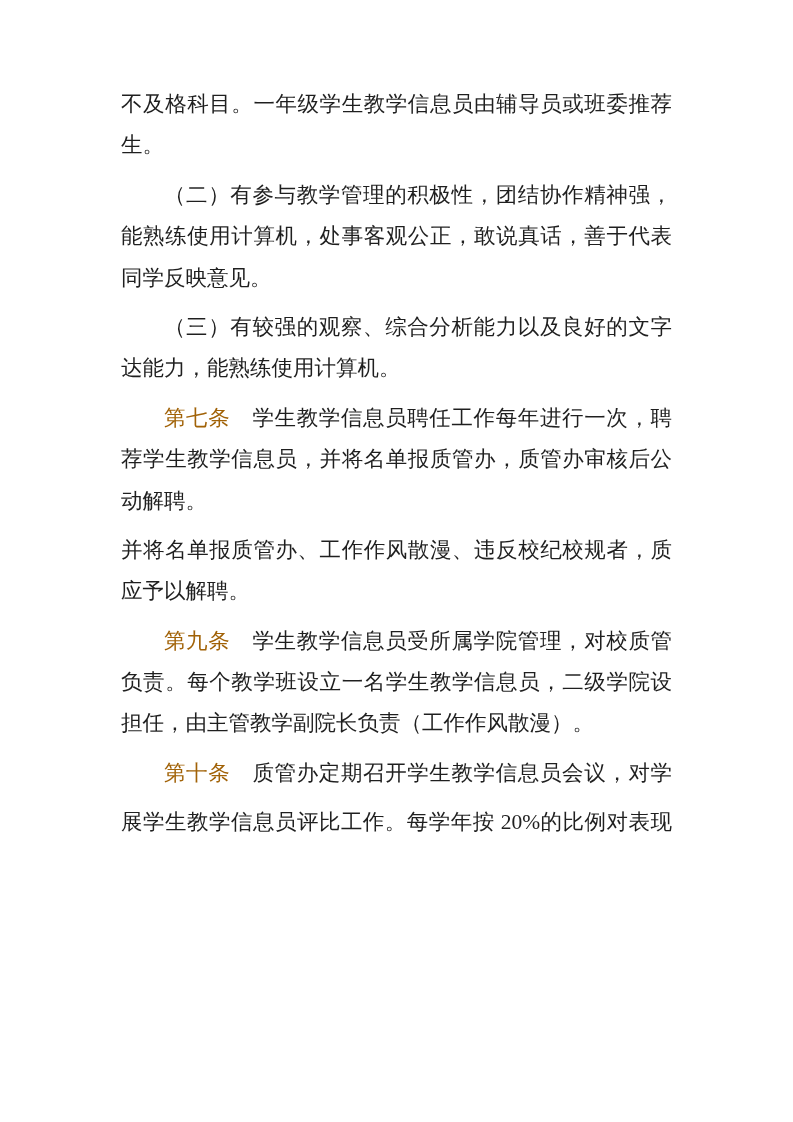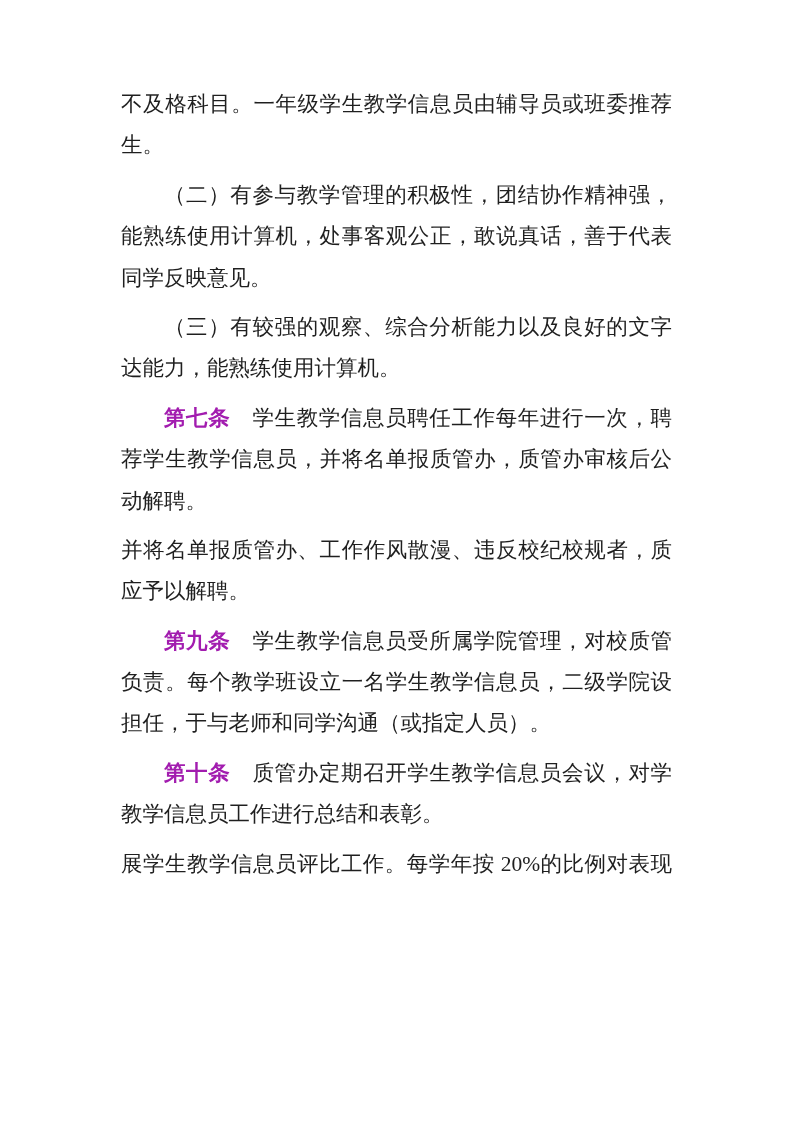--- a/index.html
+++ b/index.html
@@ -42,22 +42,22 @@
   .line.indent {
     padding-left: 43px;
   }
   .line.para-end {
     text-align-last: left;
   }
   .seg {
     font-weight: normal;
   }
   .seg.bold {
-    font-weight: bold;
-    color: #a21caf;
+    font-weight: normal;
+    color: #a16207;
   }
 </style>
 </head>
 <body>
 
 <div class="page">
   <div class="doc-body">
       <div class="paragraph">
         <div class="line"><span class="seg">不及格科目。一年级学生教学信息员由辅导员或班委推荐产</span></div>
         <div class="line para-end"><span class="seg">生。</span></div>
@@ -76,23 +76,22 @@
         <div class="line"><span class="seg">荐学生教学信息员，并将名单报质管办，质管办审核后公布</span></div>
         <div class="line para-end"><span class="seg">动解聘。</span></div>
       </div>
       <div class="paragraph">
         <div class="line"><span class="seg">并将名单报质管办、工作作风散漫、违反校纪校规者，质管办</span></div>
         <div class="line para-end"><span class="seg">应予以解聘。</span></div>
       </div>
       <div class="paragraph">
         <div class="line indent"><span class="seg bold">第九条</span><span class="seg">　学生教学信息员受所属学院管理，对校质管办</span></div>
         <div class="line"><span class="seg">负责。每个教学班设立一名学生教学信息员，二级学院设立</span></div>
-        <div class="line para-end"><span class="seg">担任，于与老师和同学沟通（或指定人员）。</span></div>
+        <div class="line para-end"><span class="seg">担任，由主管教学副院长负责（工作作风散漫）。</span></div>
       </div>
       <div class="paragraph">
         <div class="line indent"><span class="seg bold">第十条</span><span class="seg">　质管办定期召开学生教学信息员会议，对学生</span></div>
-        <div class="line para-end"><span class="seg">教学信息员工作进行总结和表彰。</span></div>
       </div>
       <div class="paragraph">
         <div class="line"><span class="seg">展学生教学信息员评比工作。每学年按 20%的比例对表现出</span></div>
       </div>
     </div>
 </div>
 
 </body></html>

